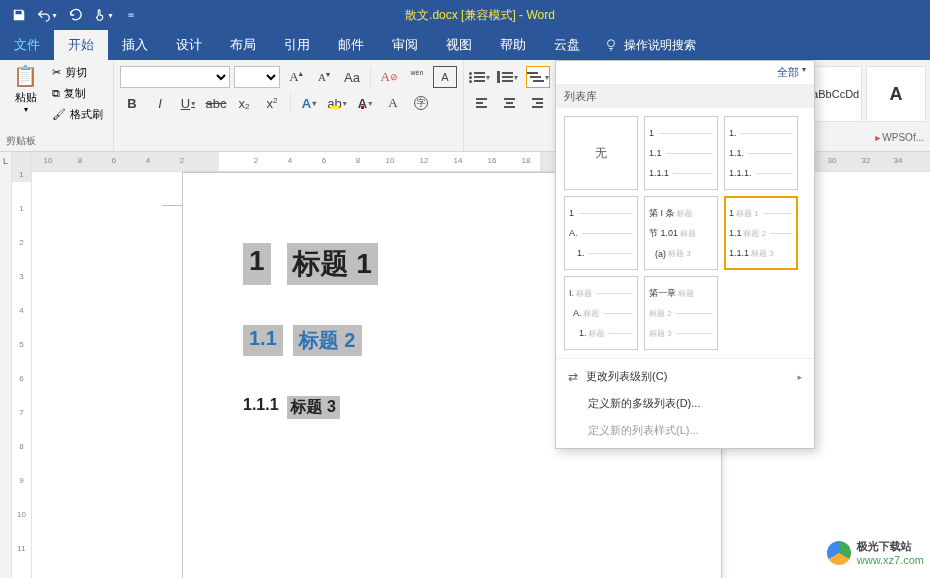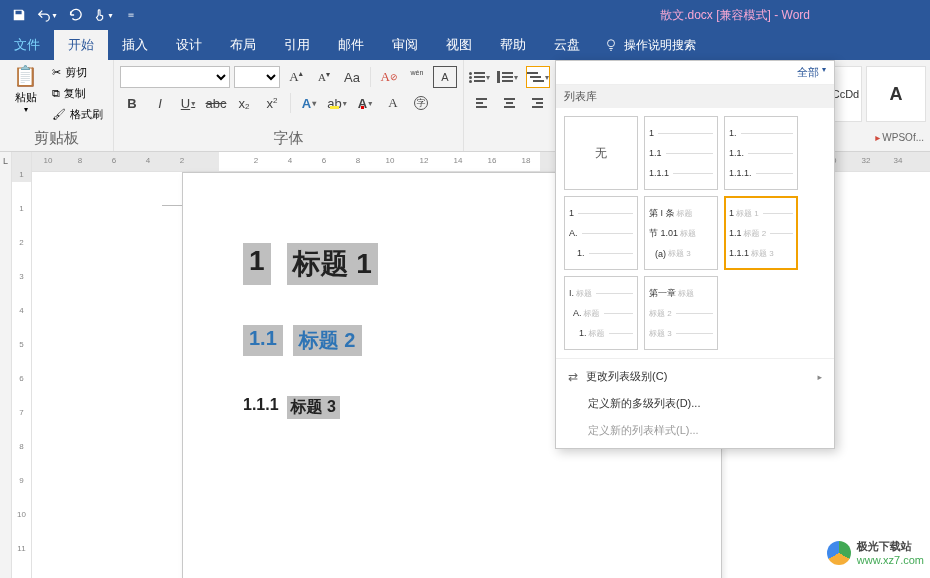--- a/index.html
+++ b/index.html
@@ -2,35 +2,35 @@
 <html><head>
 <meta charset="utf-8">
 <style>
   * { margin: 0; padding: 0; box-sizing: border-box; font-family: "Microsoft YaHei", "Segoe UI", sans-serif; }
   body { width: 930px; height: 578px; overflow: hidden; background: #fff; position: relative; }
 
   
   .titlebar { height: 30px; background: #2b579a; color: #fff; display: flex; align-items: center; font-size: 12px; }
   .qat { display: flex; align-items: center; gap: 2px; padding: 0 6px; }
   .qat .qbtn { width: 26px; height: 26px; display: flex; align-items: center; justify-content: center; color: #fff; cursor: pointer; }
-  .title-text { flex: 1; text-align: right; color: #f9a8d4; font-size: 12px; }
+  .title-text { flex: 1; text-align: center; color: #fde047; font-size: 12px; }
 
   
   .tabs-row { height: 30px; background: #2b579a; display: flex; align-items: stretch; }
   .menu-tab { color: #fff; font-size: 13px; padding: 0 14px; display: flex; align-items: center; cursor: pointer; }
   .menu-tab.active { background: #f3f3f3; color: #2b579a; }
   .menu-tab.file { color: #7dd3fc; }
   .tell-me { display: flex; align-items: center; color: #fff; font-size: 12px; gap: 6px; padding: 0 10px; }
   .tell-me svg { fill: none; stroke: #fff; }
 
   
   .ribbon { height: 92px; background: #f3f3f3; border-bottom: 1px solid #d4d4d4; display: flex; position: relative; }
   .group { border-right: 1px solid #e1e1e1; padding: 2px 6px 0 6px; display: flex; flex-direction: column; }
   .group-inner { flex: 1; display: flex; align-items: flex-start; gap: 2px; }
-  .group-label { text-align: center; font-size: 15px; color: #666; padding: 2px 0 3px; }
+  .group-label { font-size: 10px; color: #666; padding: 2px 0 3px; }
   .big-btn { display: flex; flex-direction: column; align-items: center; justify-content: center; padding: 2px 6px; cursor: pointer; min-width: 40px; }
   .big-btn .ic { font-size: 20px; }
   .big-btn .lbl { font-size: 11px; margin-top: 2px; }
   .stack { display: flex; flex-direction: column; gap: 1px; }
   .small-btn { display: flex; align-items: center; gap: 4px; font-size: 11px; padding: 1px 4px; cursor: pointer; height: 20px; }
   .font-row { display: flex; align-items: center; gap: 4px; }
   .font-combo { height: 22px; border: 1px solid #c0c0c0; background: #fff; font-size: 12px; padding: 0 4px; }
   .icon-btn { min-width: 24px; height: 22px; display: inline-flex; align-items: center; justify-content: center; font-size: 13px; color: #444; cursor: pointer; position: relative; }
   .icon-btn .caret { font-size: 8px; margin-left: 1px; color: #666; }
   .bold { font-weight: bold; }
@@ -56,21 +56,21 @@
   .page-content { padding: 70px 60px; }
   .h1 { font-size: 28px; font-weight:bold; color:#222; margin-bottom: 40px; display:flex; gap:16px;}
   .h1 .num, .h1 .txt { background:#bfbfbf; padding: 2px 6px;}
   .h2 { font-size: 20px; font-weight:bold; color:#2e74b5; margin-bottom: 40px; display:flex; gap:10px;}
   .h2 .num, .h2 .txt { background:#bfbfbf; padding: 2px 6px; }
   .h3 { font-size: 16px; font-weight:bold; color:#222; display:flex; gap:8px;}
   .h3 .txt { background:#bfbfbf; padding:1px 4px;}
   .corner-mark { position:absolute; left:130px; top:30px; width:24px; height:24px; border-right:1px solid #bbb; border-bottom:1px solid #bbb;}
 
   
-  .ml-panel { position:absolute; left:555px; top:0; width:280px; background:#fff; border:1px solid #c8c8c8; box-shadow: 3px 3px 10px rgba(0,0,0,.2); z-index:50; }
+  .ml-panel { position:absolute; left:555px; top:0; width:260px; background:#fff; border:1px solid #c8c8c8; box-shadow: 3px 3px 10px rgba(0,0,0,.2); z-index:50; }
   .ml-head { display:flex; justify-content:flex-end; font-size:11px; color:#2b579a; padding:4px 8px; border-bottom:1px solid #eee;}
   .ml-head .caret { margin-left:3px; font-size:8px;}
   .ml-section-title { font-size:11px; background:#f1f1f1; color:#555; padding:4px 8px; }
   .ml-row { display:flex; flex-wrap:wrap; gap:6px; padding:8px; }
   .ml-item { width: 74px; height: 74px; border:1px solid #ccc; background:#fff; font-size:9px; color:#777; padding:6px 4px; cursor:pointer; position:relative; display:flex; flex-direction:column; justify-content:space-around;}
   .ml-item.selected { border:2px solid #f2a100; padding:5px 3px;}
   .ml-item.none { align-items:center; justify-content:center; font-size:12px; color:#555;}
   .ml-item.current { width: 74px; }
   .ml-line { display:flex; align-items:center; gap:2px; white-space:nowrap;}
   .ml-line .lab { color:#333; font-size:9px;}
@@ -212,21 +212,20 @@
         <div class="icon-btn">
             <span style="position:relative;font-weight:bold">A<span class="color-underline" style="background:#d00"></span></span>
             <span class="caret">▾</span>
           </div>
         <div class="icon-btn" style="font-family:serif">A</div>
         <div class="icon-btn">
             <span style="border:1px solid #555;border-radius:50%;width:14px;height:14px;display:inline-flex;align-items:center;justify-content:center;font-size:9px">字</span>
           </div>
       </div>
     </div>
-    <div class="group-label">字体</div>
   </div>
 
   <div class="group" style="min-width:290px">
     <div class="group-inner" style="flex-direction:column; gap:4px; padding-top:4px">
       <div class="font-row">
         <div class="icon-btn">
             <span class="list-icon bul">
               <i></i>
               <i></i>
               <i></i>

